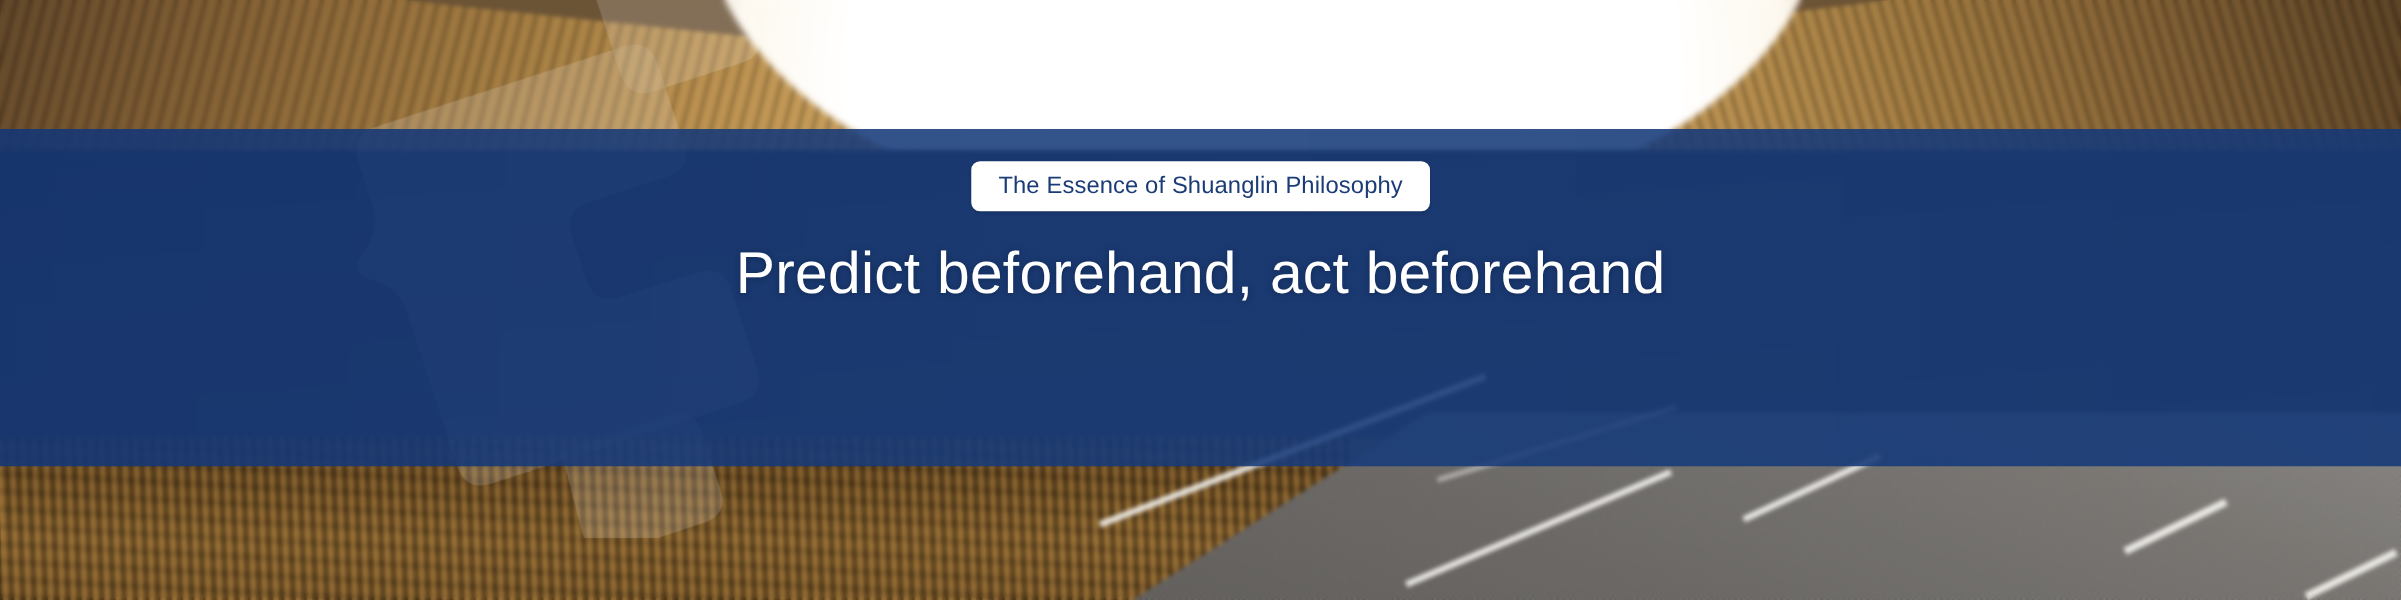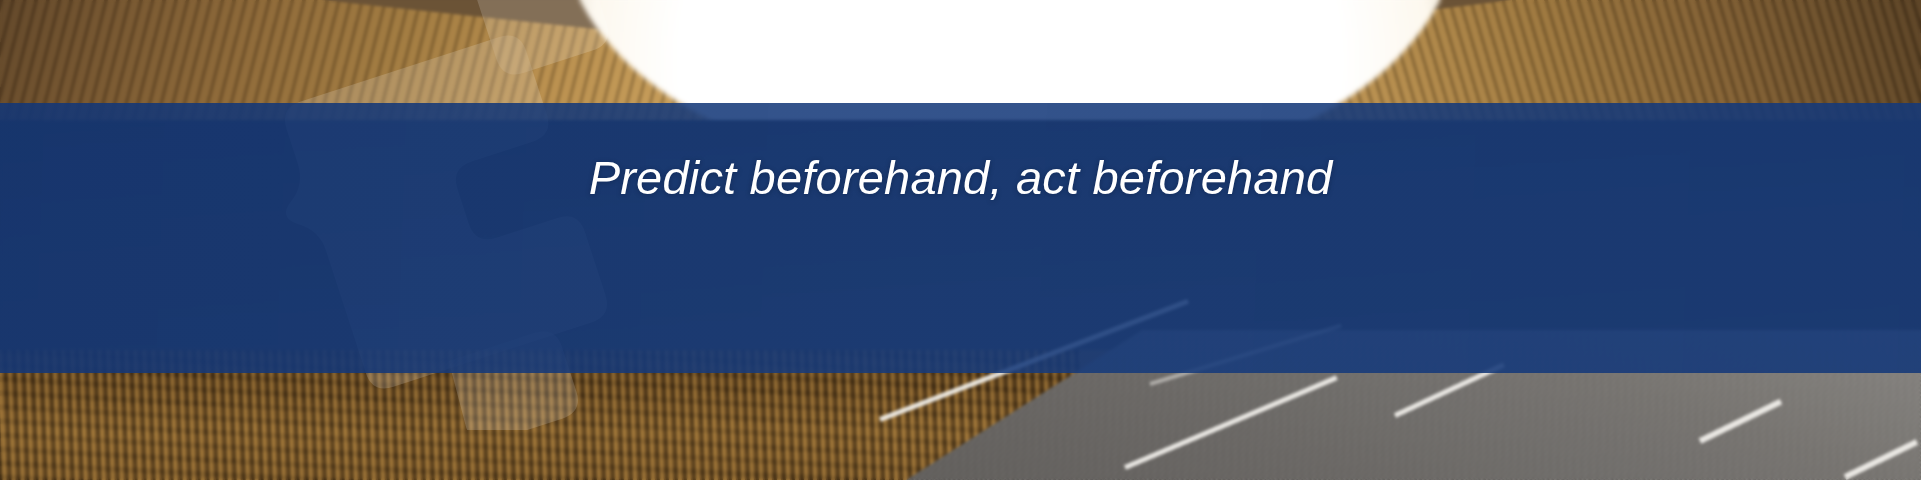--- a/index.html
+++ b/index.html
@@ -249,21 +249,20 @@
     border-radius: 7px;
     letter-spacing: .1px;
     white-space: nowrap;
     box-shadow: 0 1px 3px rgba(0,0,0,0.14);
   }
 
   .headline {
     margin-top: 21px;
     text-align: left;
     color: #ffffff;
-    font-style: italic;
     font-size: 47px;
     font-weight: 400;
     line-height: 1.18;
     letter-spacing: .2px;
     text-shadow: 0 1px 5px rgba(8,24,56,0.45);
     white-space: nowrap;
   }
   .headline .line { display: block; }
 </style>
 </head>
@@ -314,19 +313,20 @@
                Q322 462 300 462 L228 462 Q206 462 206 440 Z" transform="rotate(-18 264 417)"></path>
     </g>
   </svg>
 
   <div class="blue-band">
     <div class="blue-band-tint"></div>
   </div>
 
   <div class="content">
 
+    <div class="badge">The Essence of Shuanglin Philosophy</div>
 
     <div class="headline">
       <span class="line">Predict beforehand, act beforehand</span>
     </div>
 
   </div>
 </div>
 
 </body></html>

